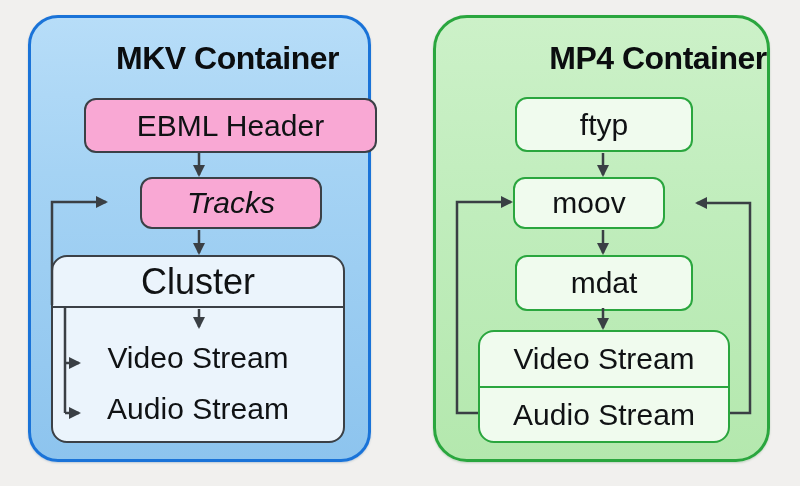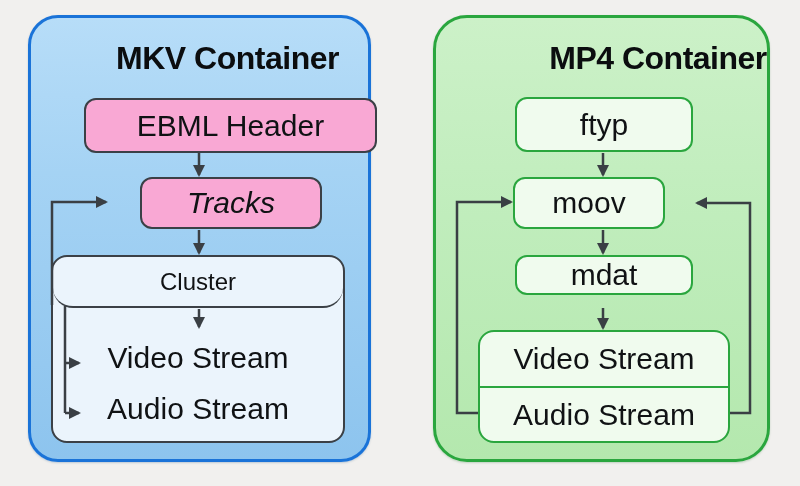--- a/index.html
+++ b/index.html
@@ -31,30 +31,30 @@
   .node{
     display:flex;align-items:center;justify-content:center;
     font-size:30px;color:#101214;border-radius:12px;
   }
   .b-node{background:#f9a8d4;border:2px solid #3b4046;margin-left:32px;}
   .g-node{background:#f0fbee;border:2px solid #2aa63e;}
   #node-ebml{left:52px;top:98px;width:293px;height:55px;}
   #node-tracks{left:108px;top:177px;width:182px;height:52px;font-style:italic;}
   #node-ftyp{left:515px;top:97px;width:178px;height:55px;}
   #node-moov{left:513px;top:177px;width:152px;height:52px;}
-  #node-mdat{left:515px;top:255px;width:178px;height:40px;}
+  #node-mdat{left:515px;top:255px;width:178px;height:56px;}
   .group{border-radius:16px;}
   #group-cluster{
     left:51px;top:255px;width:294px;height:188px;
     background:#ebf4fc;border:2px solid #3b4046;
   }
   #group-cluster .group-head{
     height:49px;border-bottom:2px solid #3b4046;
     display:flex;align-items:center;justify-content:center;
-    font-size:24px;color:#101214;border-radius:20px;
+    font-size:36px;color:#101214;
   }
   .stream-label{
     position:absolute;left:0;width:100%;height:30px;line-height:30px;
     text-align:center;font-size:30px;color:#101214;
   }
   #mkv-video-label{top:86px;}
   #mkv-audio-label{top:137px;}
   #group-streams{
     left:478px;top:330px;width:252px;height:113px;
     background:#f0fbee;border:2px solid #2aa63e;

